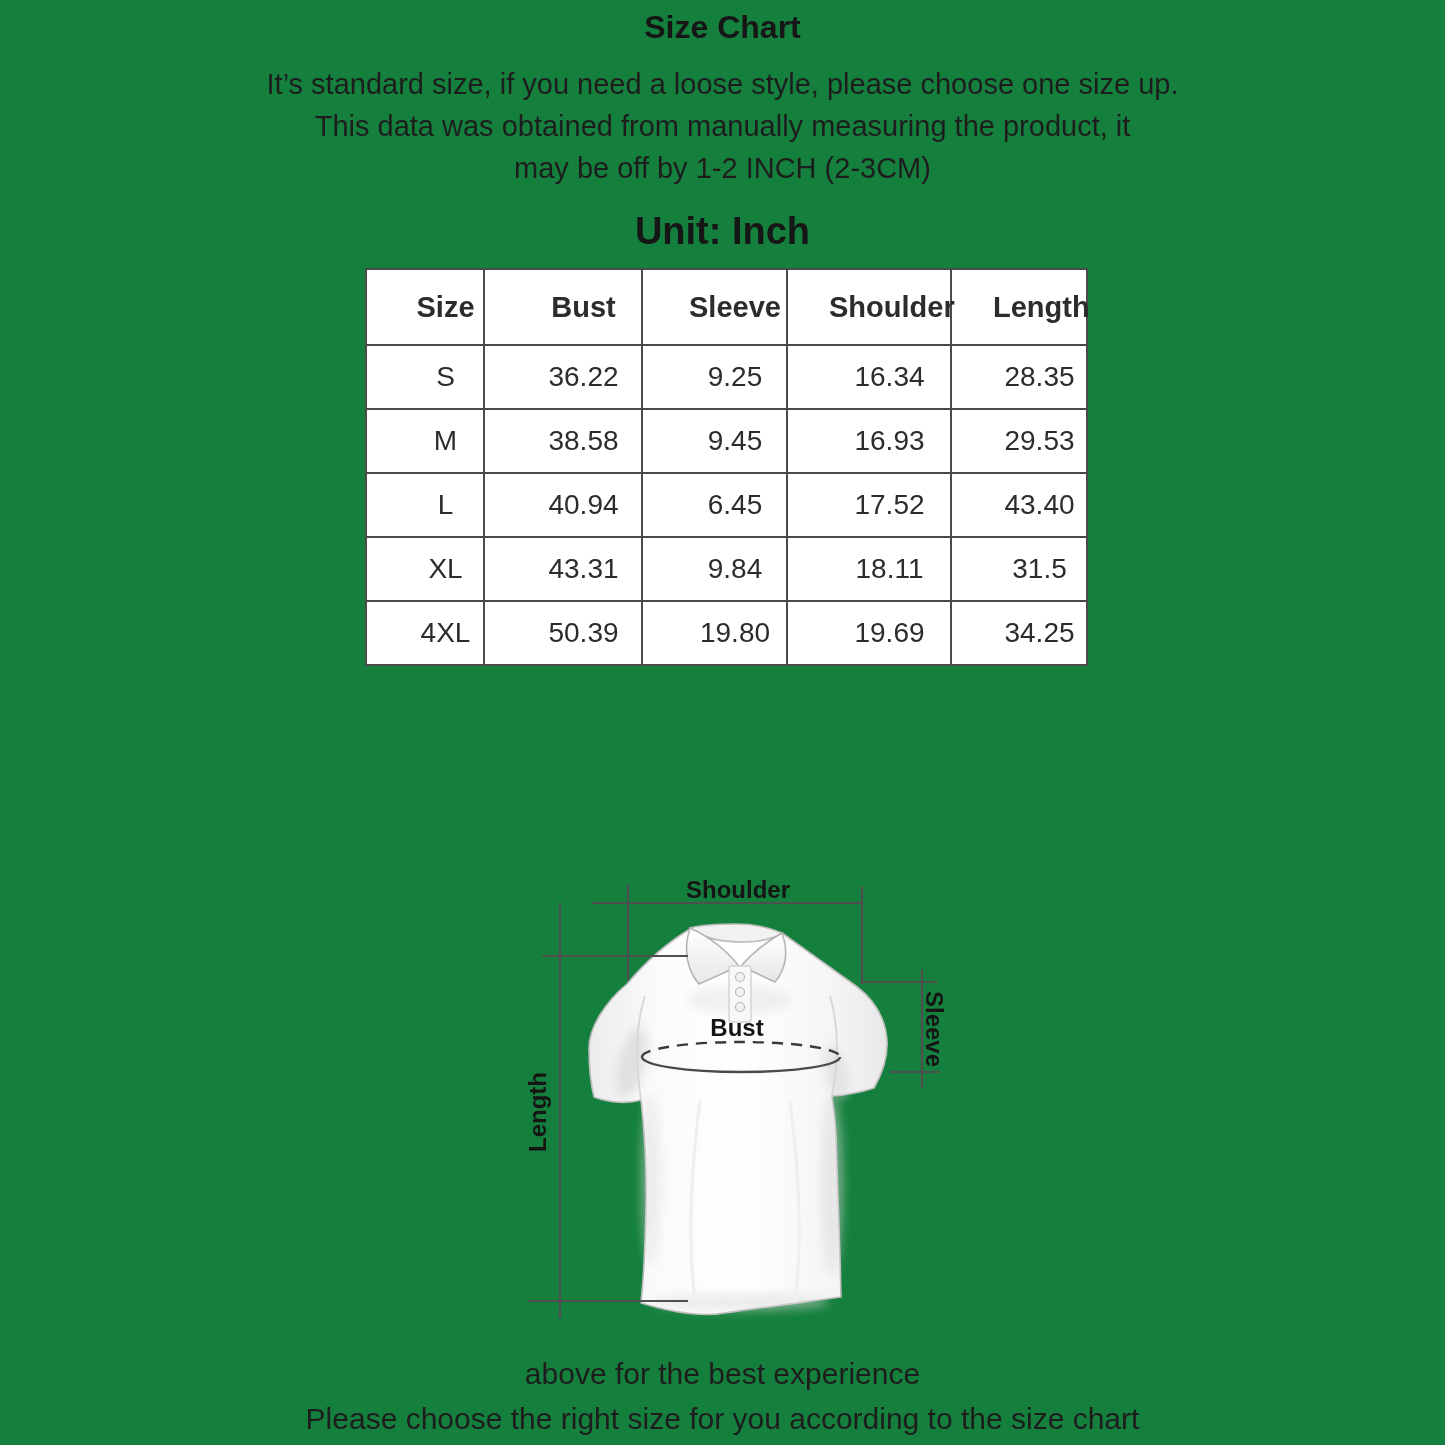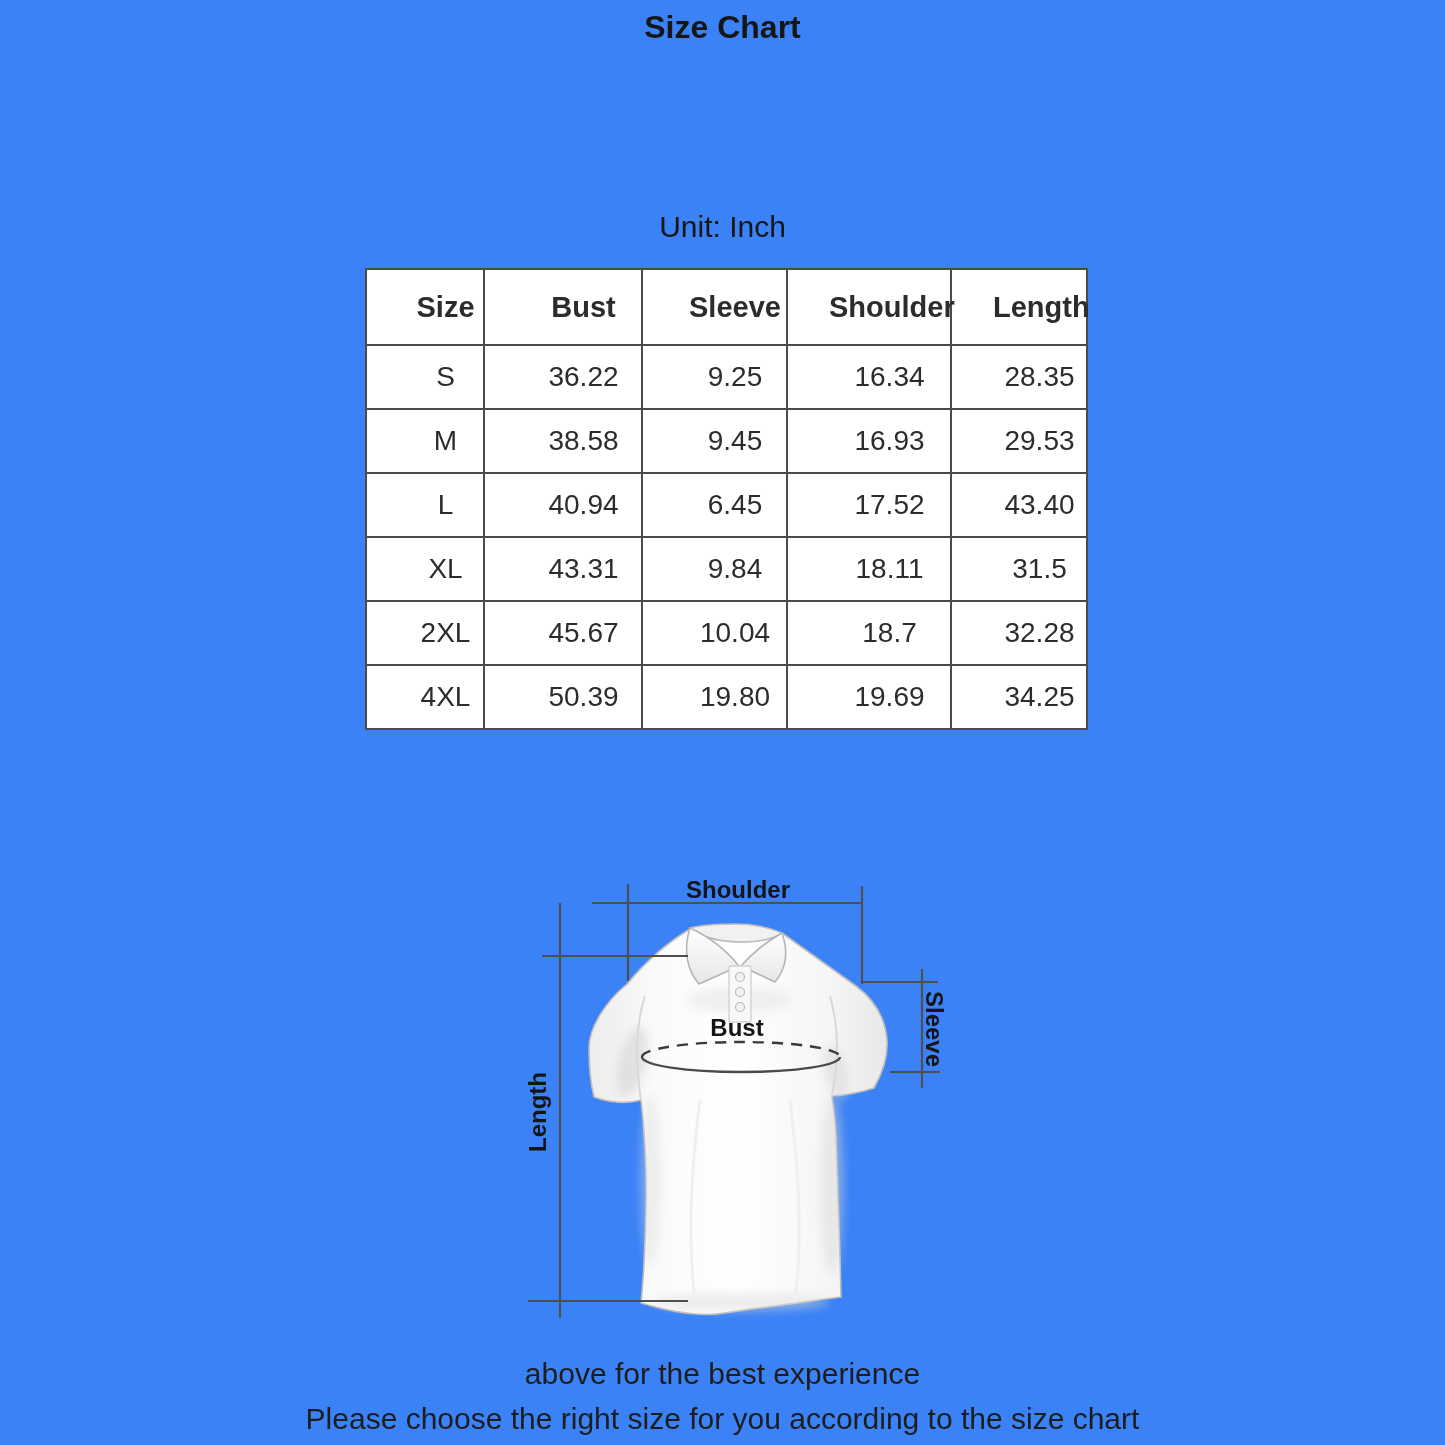--- a/index.html
+++ b/index.html
@@ -4,28 +4,28 @@
 <style>
   :root{
     --text:#1c1c1c;
     --table_border:#4b4b4b;
     --table_text:#2c2c2c;
     --dim_line:#4f4f4f;
   }
   *{margin:0;padding:0;box-sizing:border-box;}
   html,body{background:#ffffff;}
   body{font-family:"Liberation Sans","DejaVu Sans",sans-serif;color:var(--text);}
-  .page{position:relative;width:1445px;height:1445px;background:#3b82f6;overflow:hidden;margin:0 auto;}
+  .page{position:relative;width:1445px;height:1445px;background:#15803d;overflow:hidden;margin:0 auto;}
 
   .title{position:absolute;top:9px;left:0;width:100%;text-align:center;
          font-size:32px;font-weight:700;letter-spacing:0px;color:#161616;}
   .intro{position:absolute;top:63px;left:0;width:100%;text-align:center;
          font-size:29px;line-height:42px;color:#1d1d1d;}
   .unit{position:absolute;top:210px;left:0;width:100%;text-align:center;
-        font-size:30px;font-weight:400;color:#161616;}
+        font-size:38px;font-weight:700;color:#161616;}
 
   table.size-table{position:absolute;left:365px;top:268px;width:721px;
         border-collapse:collapse;table-layout:fixed;background:#fff;}
   table.size-table th, table.size-table td{
         border:2px solid var(--table_border);
         text-align:center;vertical-align:middle;
         color:var(--table_text);padding-left:41px;}
   table.size-table th{height:76px;font-size:29px;font-weight:700;}
   table.size-table td{height:64px;font-size:28px;font-weight:400;}
 
@@ -37,20 +37,25 @@
   .footer{position:absolute;top:1351px;left:0;width:100%;text-align:center;
           font-size:30px;line-height:45px;color:#1d1d1d;}
 </style>
 </head>
 <body>
 
 <div class="page">
 
   <div class="title">Size Chart</div>
 
+  <div class="intro">
+    <div>It’s standard size, if you need a loose style, please choose one size up.</div>
+    <div>This data was obtained from manually measuring the product, it</div>
+    <div>may be off by 1-2 INCH (2-3CM)</div>
+  </div>
 
   <div class="unit">Unit: Inch</div>
 
   <table class="size-table">
     <colgroup>
       <col style="width:118px">
         <col style="width:158px">
         <col style="width:145px">
       <col style="width:164px">
         <col style="width:136px">
@@ -87,27 +92,20 @@
           <td>43.40</td>
         </tr>
         <tr>
           <td>XL</td>
           <td>43.31</td>
           <td>9.84</td>
           <td>18.11</td>
           <td>31.5</td>
         </tr>
         <tr>
-          <td>2XL</td>
-          <td>45.67</td>
-          <td>10.04</td>
-          <td>18.7</td>
-          <td>32.28</td>
-        </tr>
-        <tr>
           <td>4XL</td>
           <td>50.39</td>
           <td>19.80</td>
           <td>19.69</td>
           <td>34.25</td>
         </tr>
       </tbody>
   </table>
 
   <div class="diagram">

